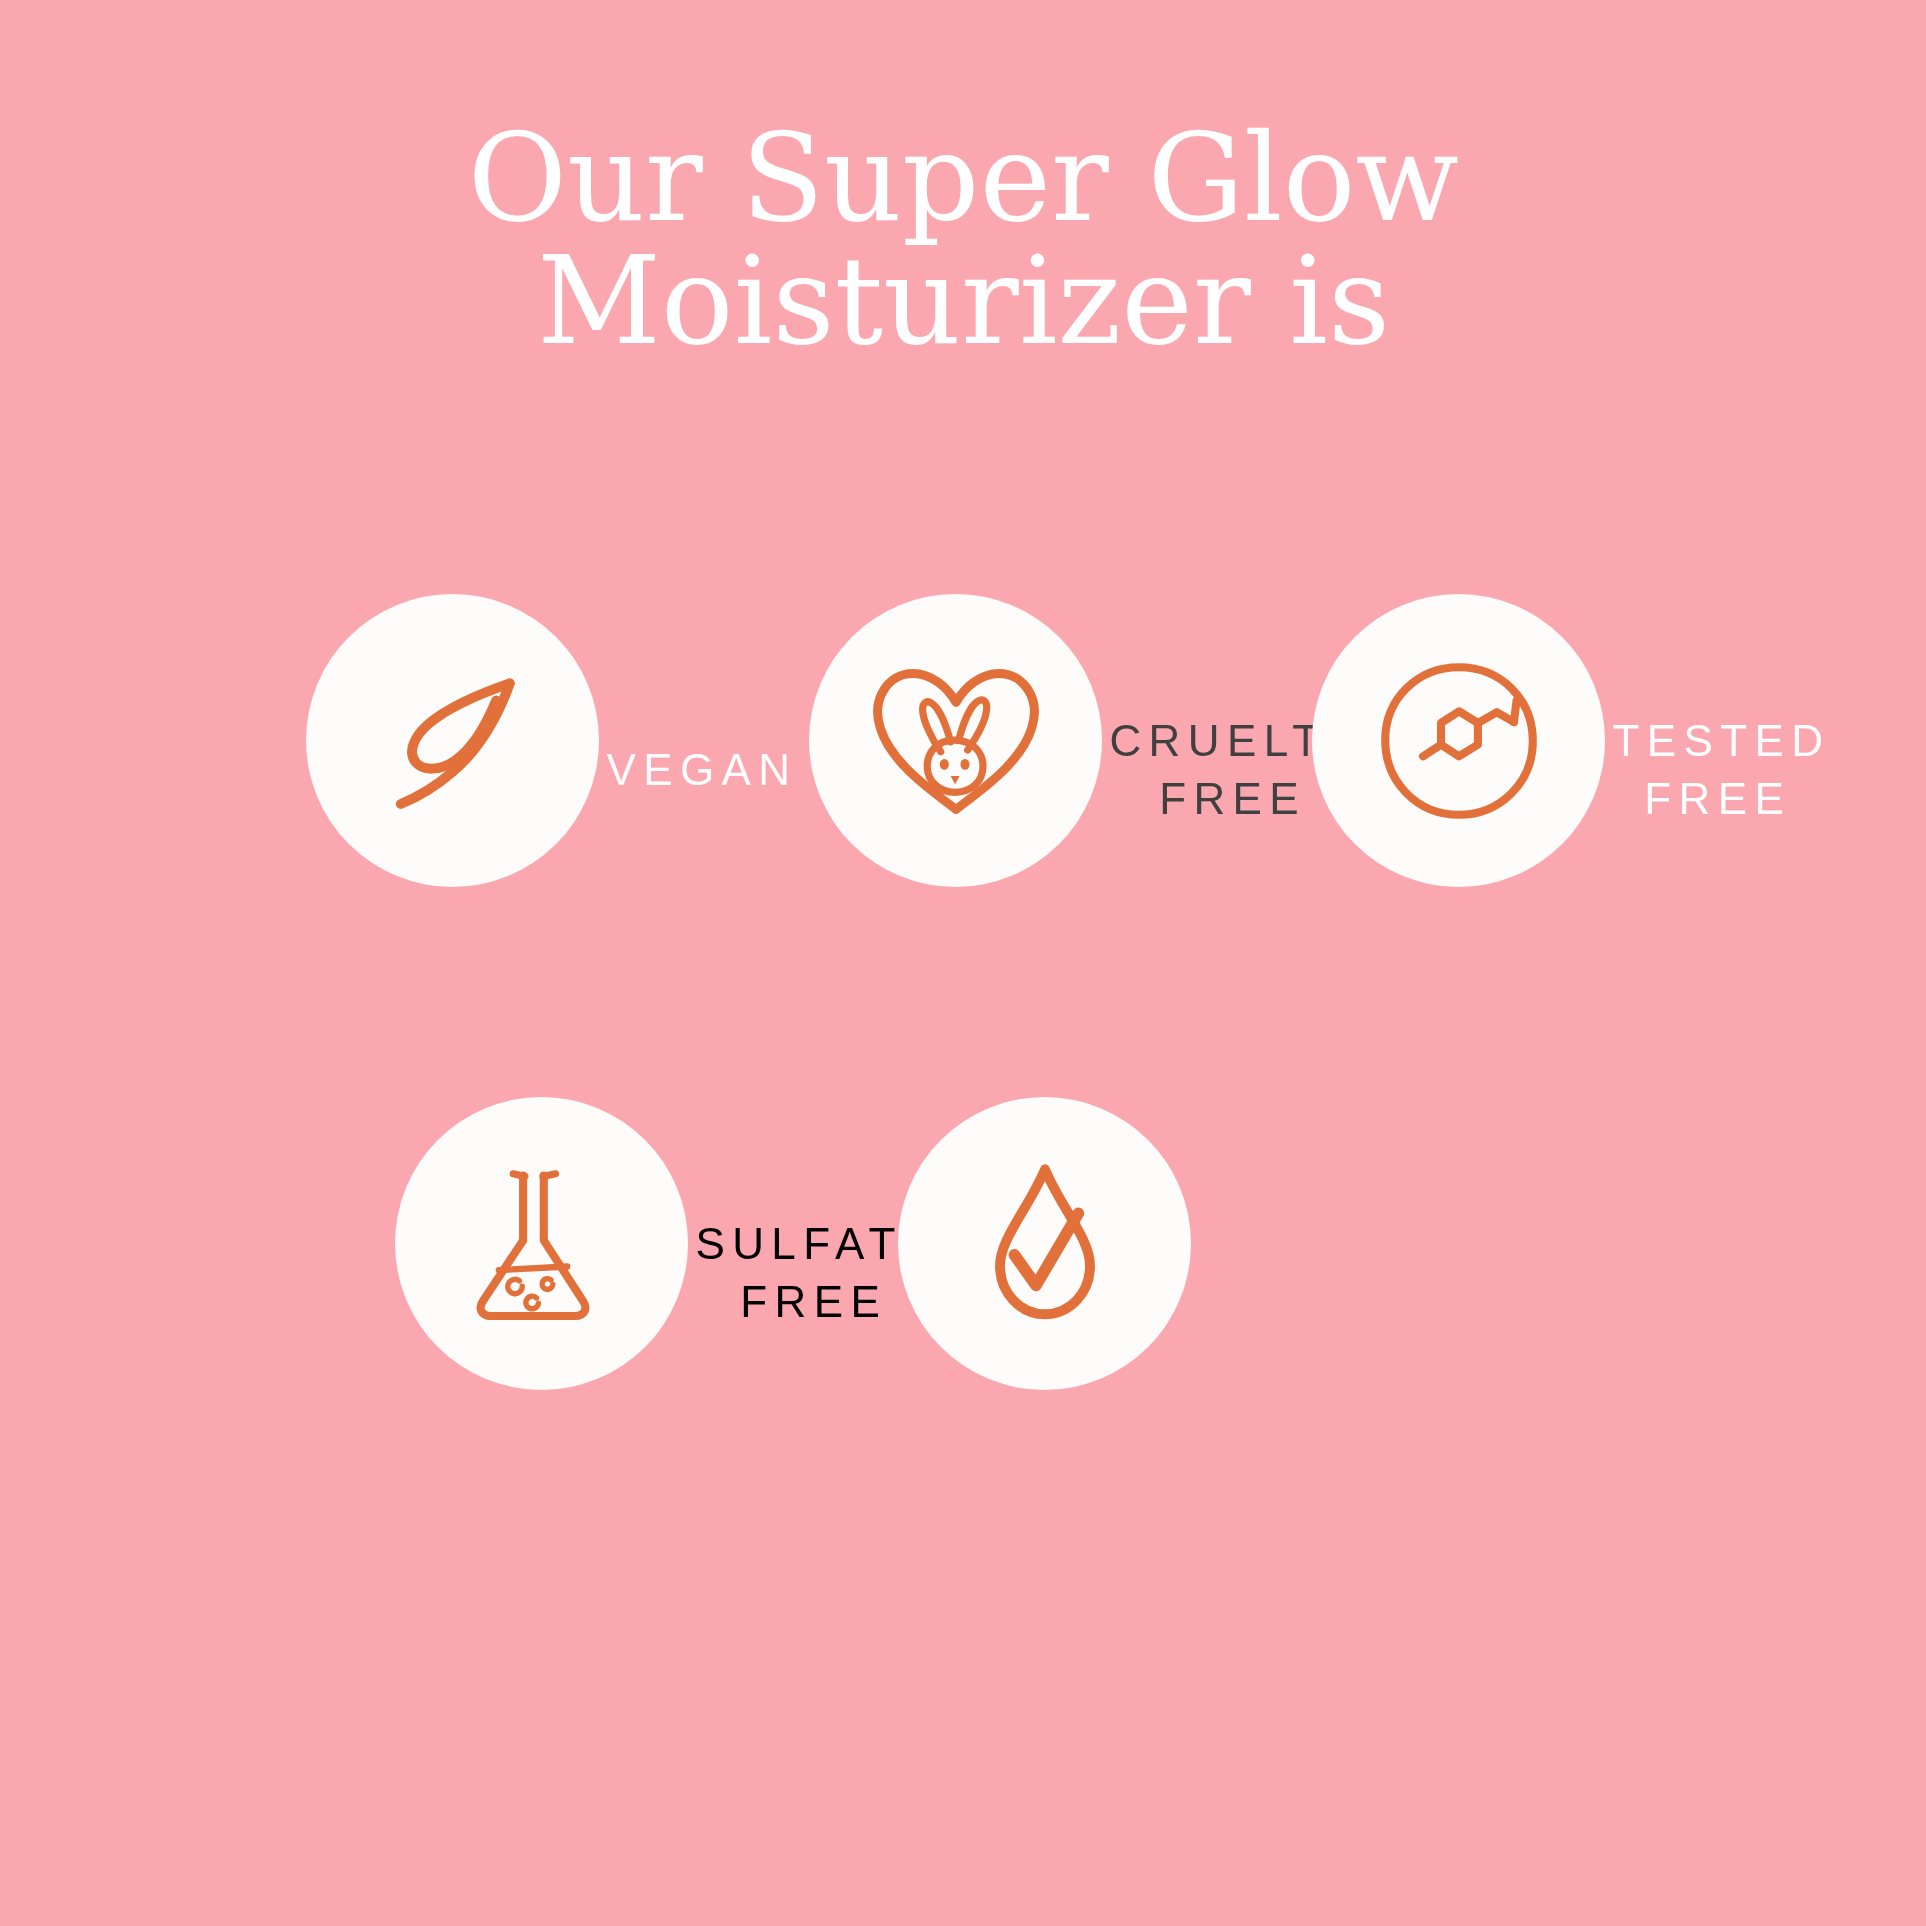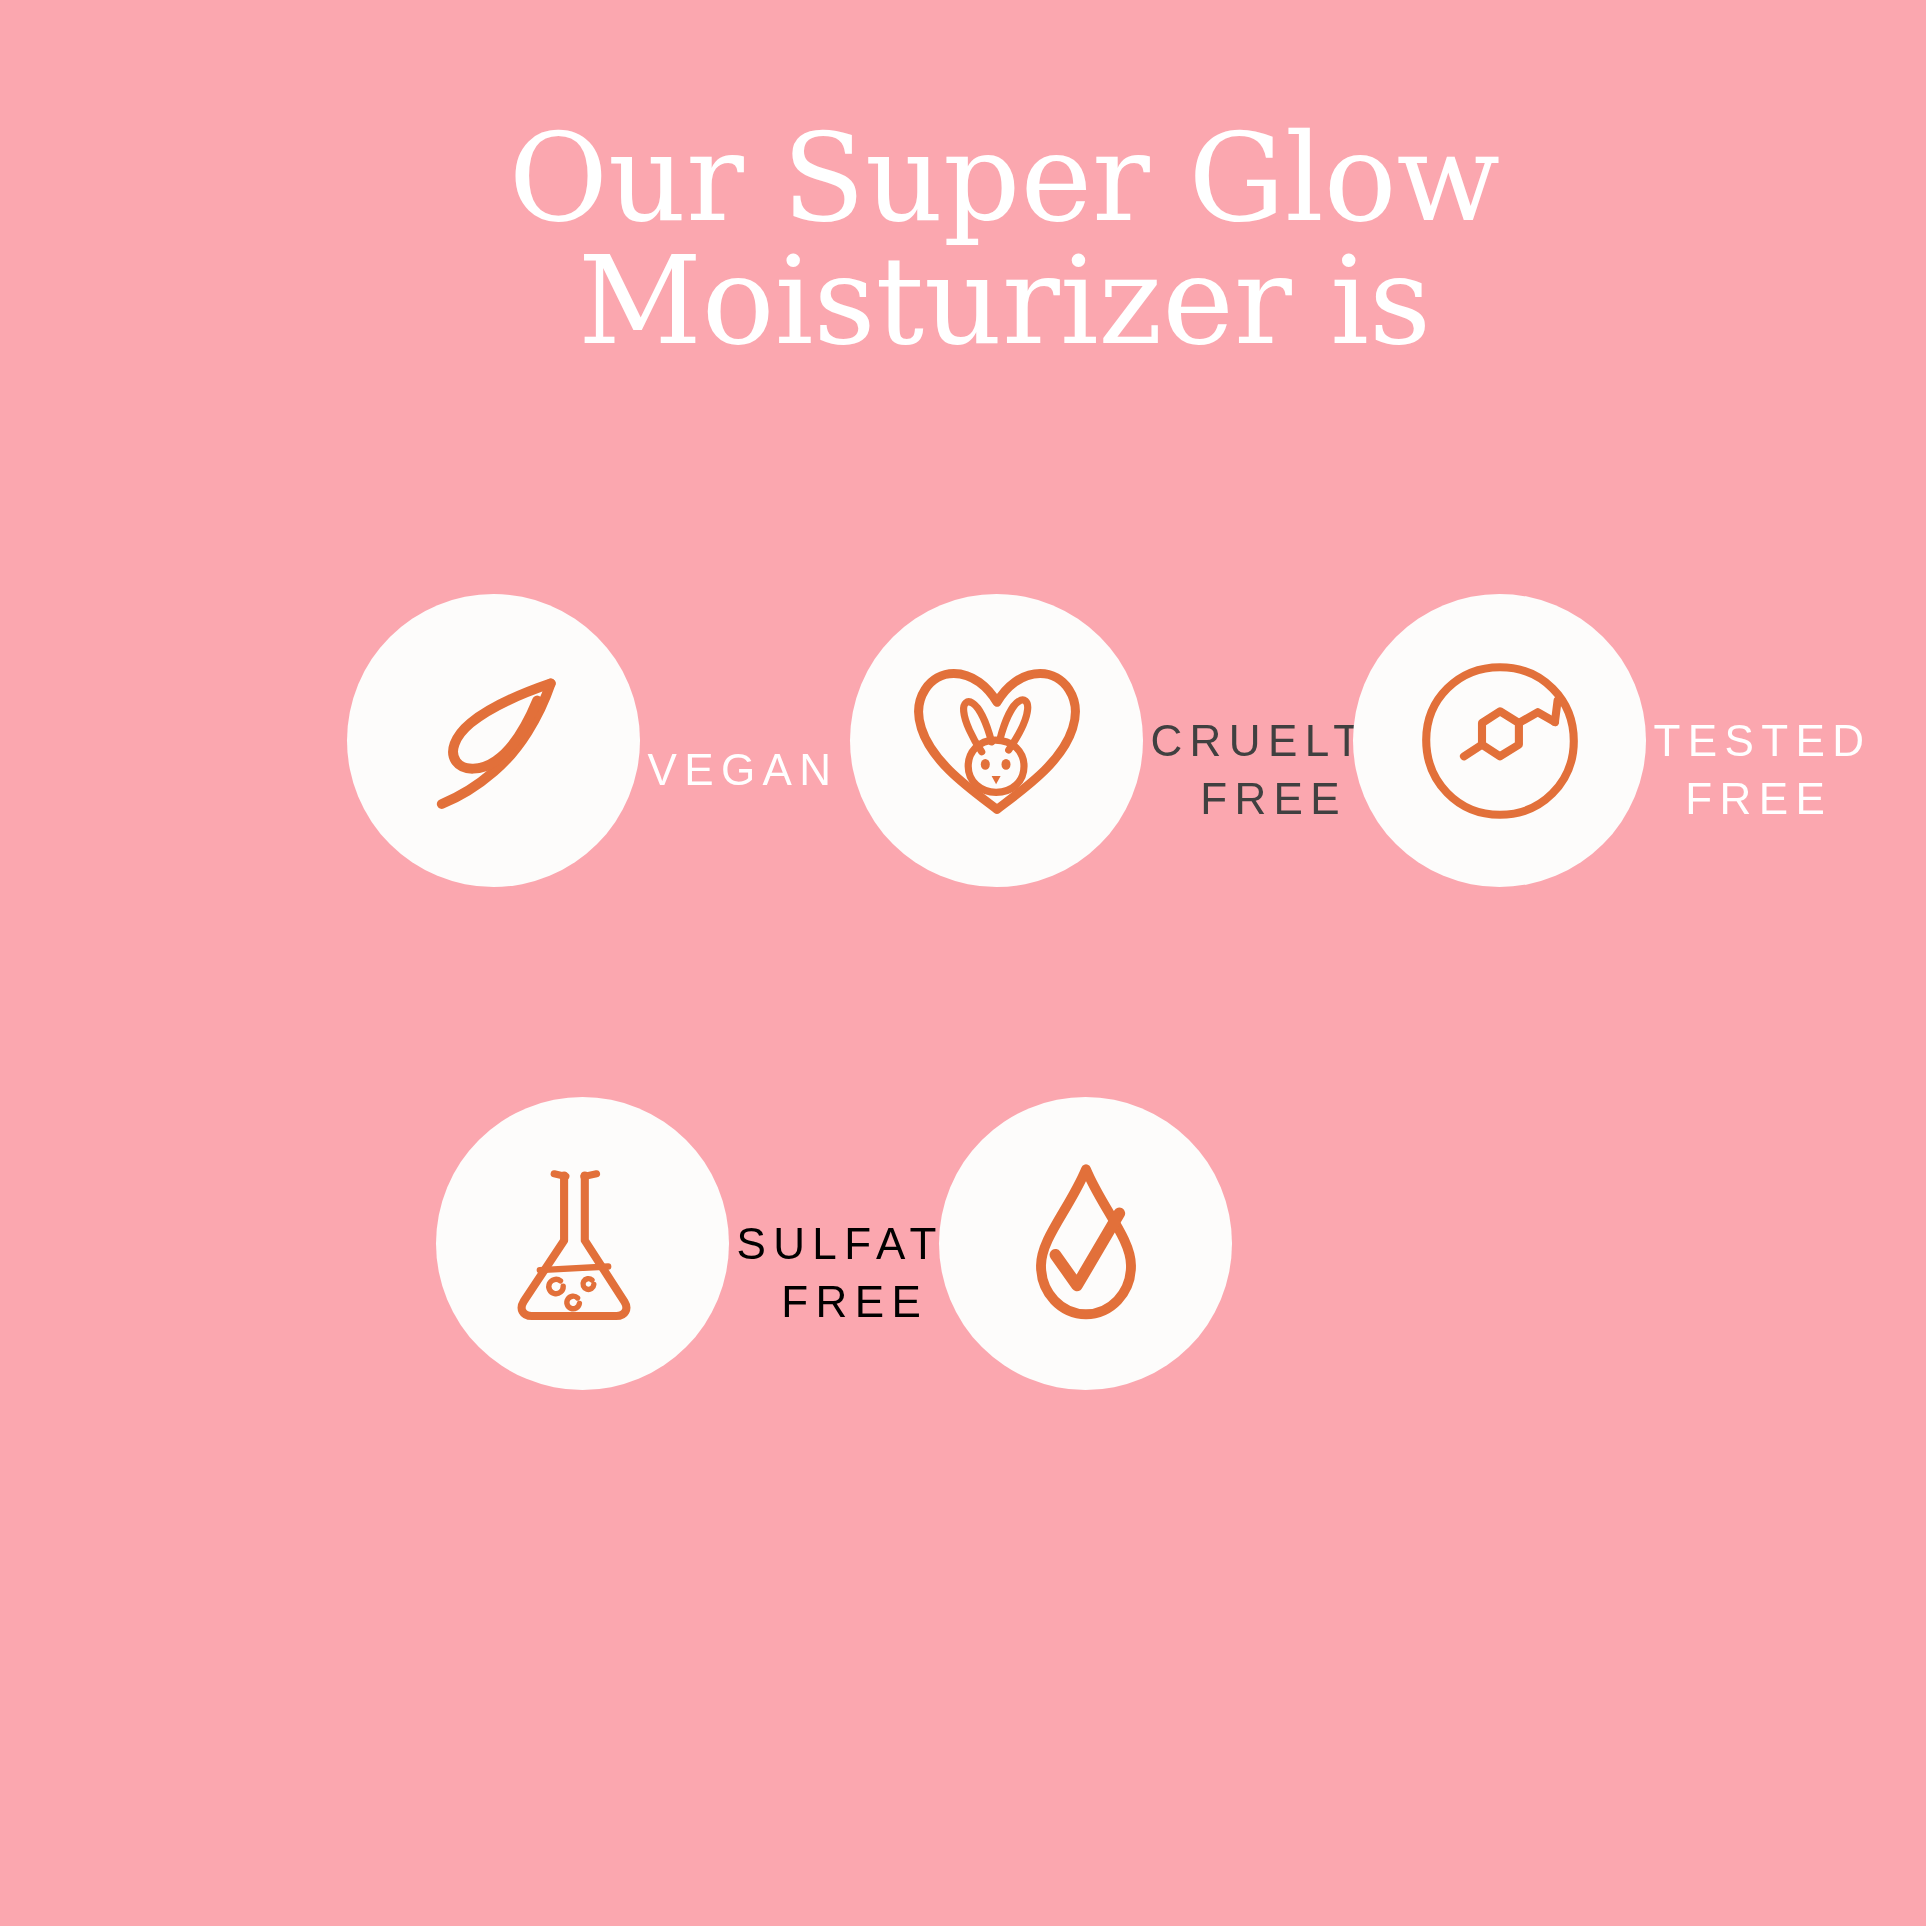--- a/index.html
+++ b/index.html
@@ -14,21 +14,20 @@
     overflow: hidden;
     position: relative;
   }
 
   .canvas {
     position: relative;
     width: 1817px;
     height: 1927px;
     background: #FBA7AF;
     box-sizing: border-box;
-    margin-left: 41px;
   }
 
   
   .headline {
     position: absolute;
     top: 117px;
     left: 0;
     width: 1927px;
     text-align: center;
     color: #FFFFFF;

